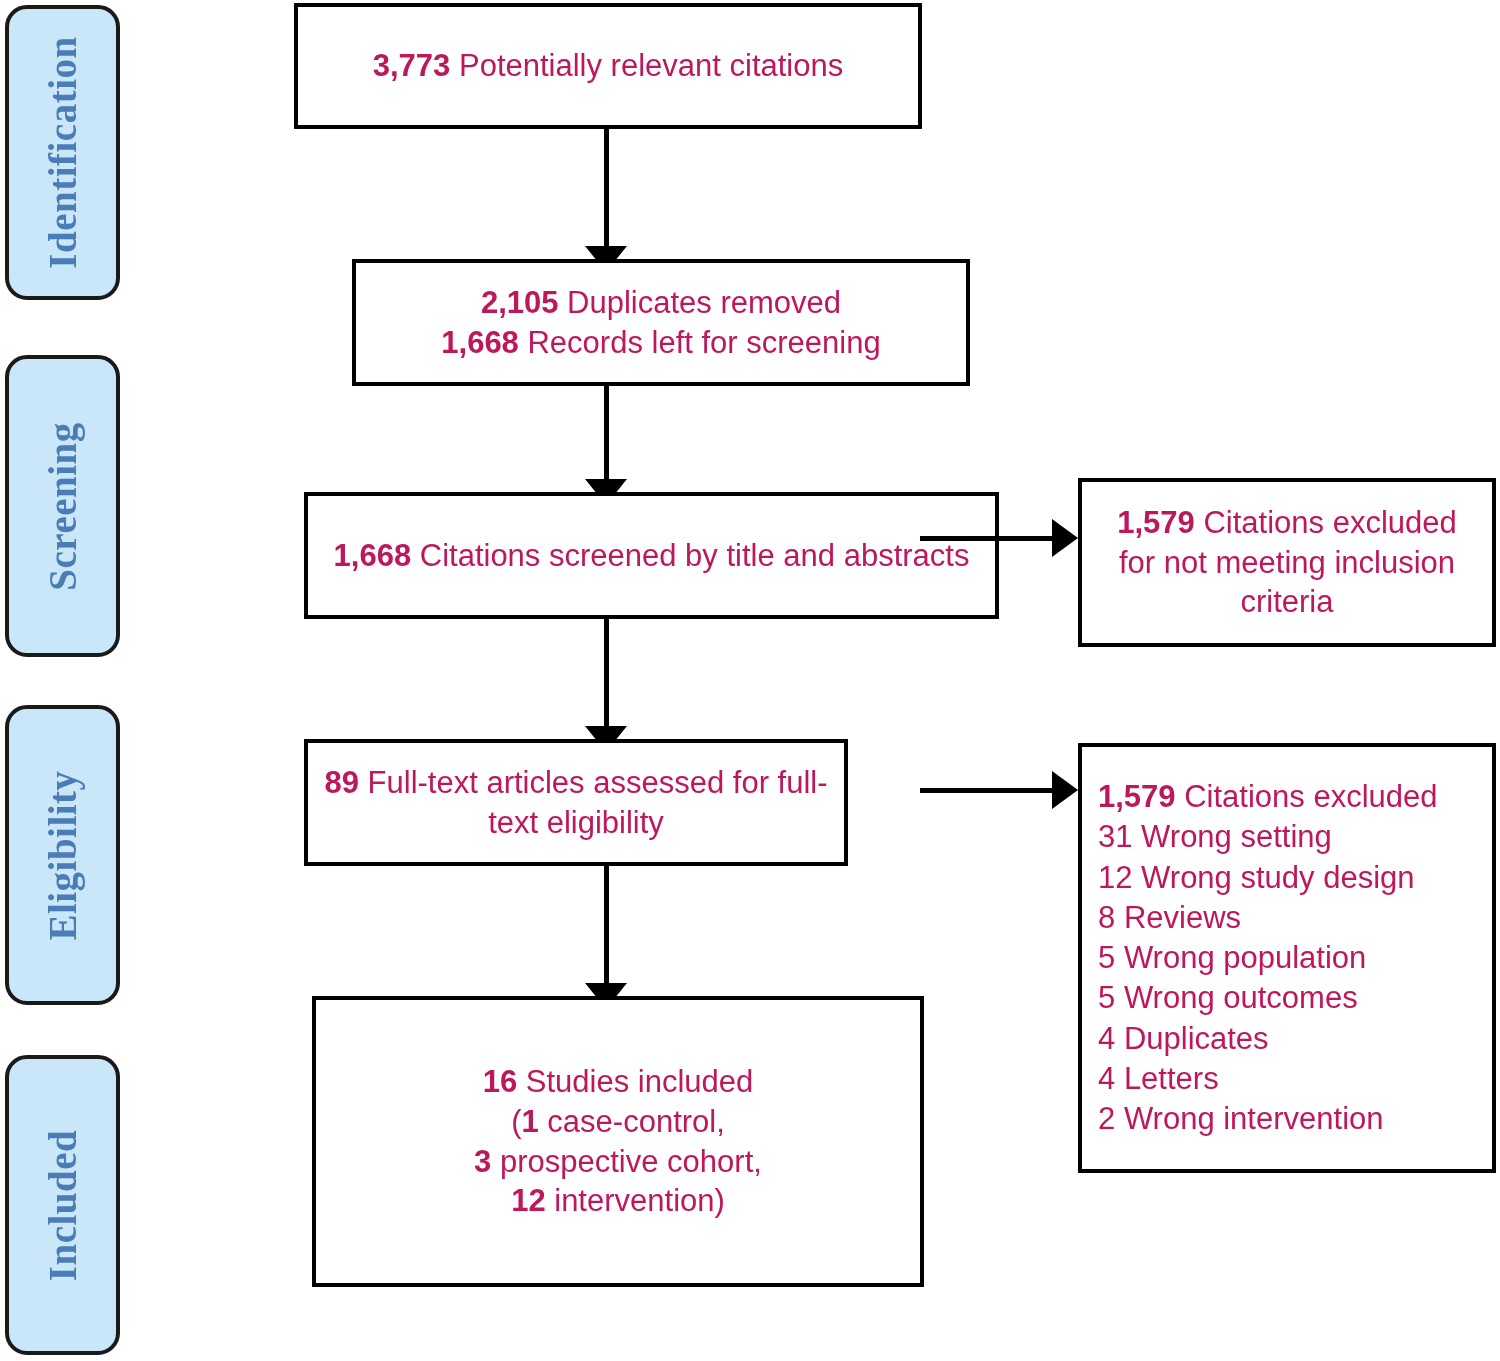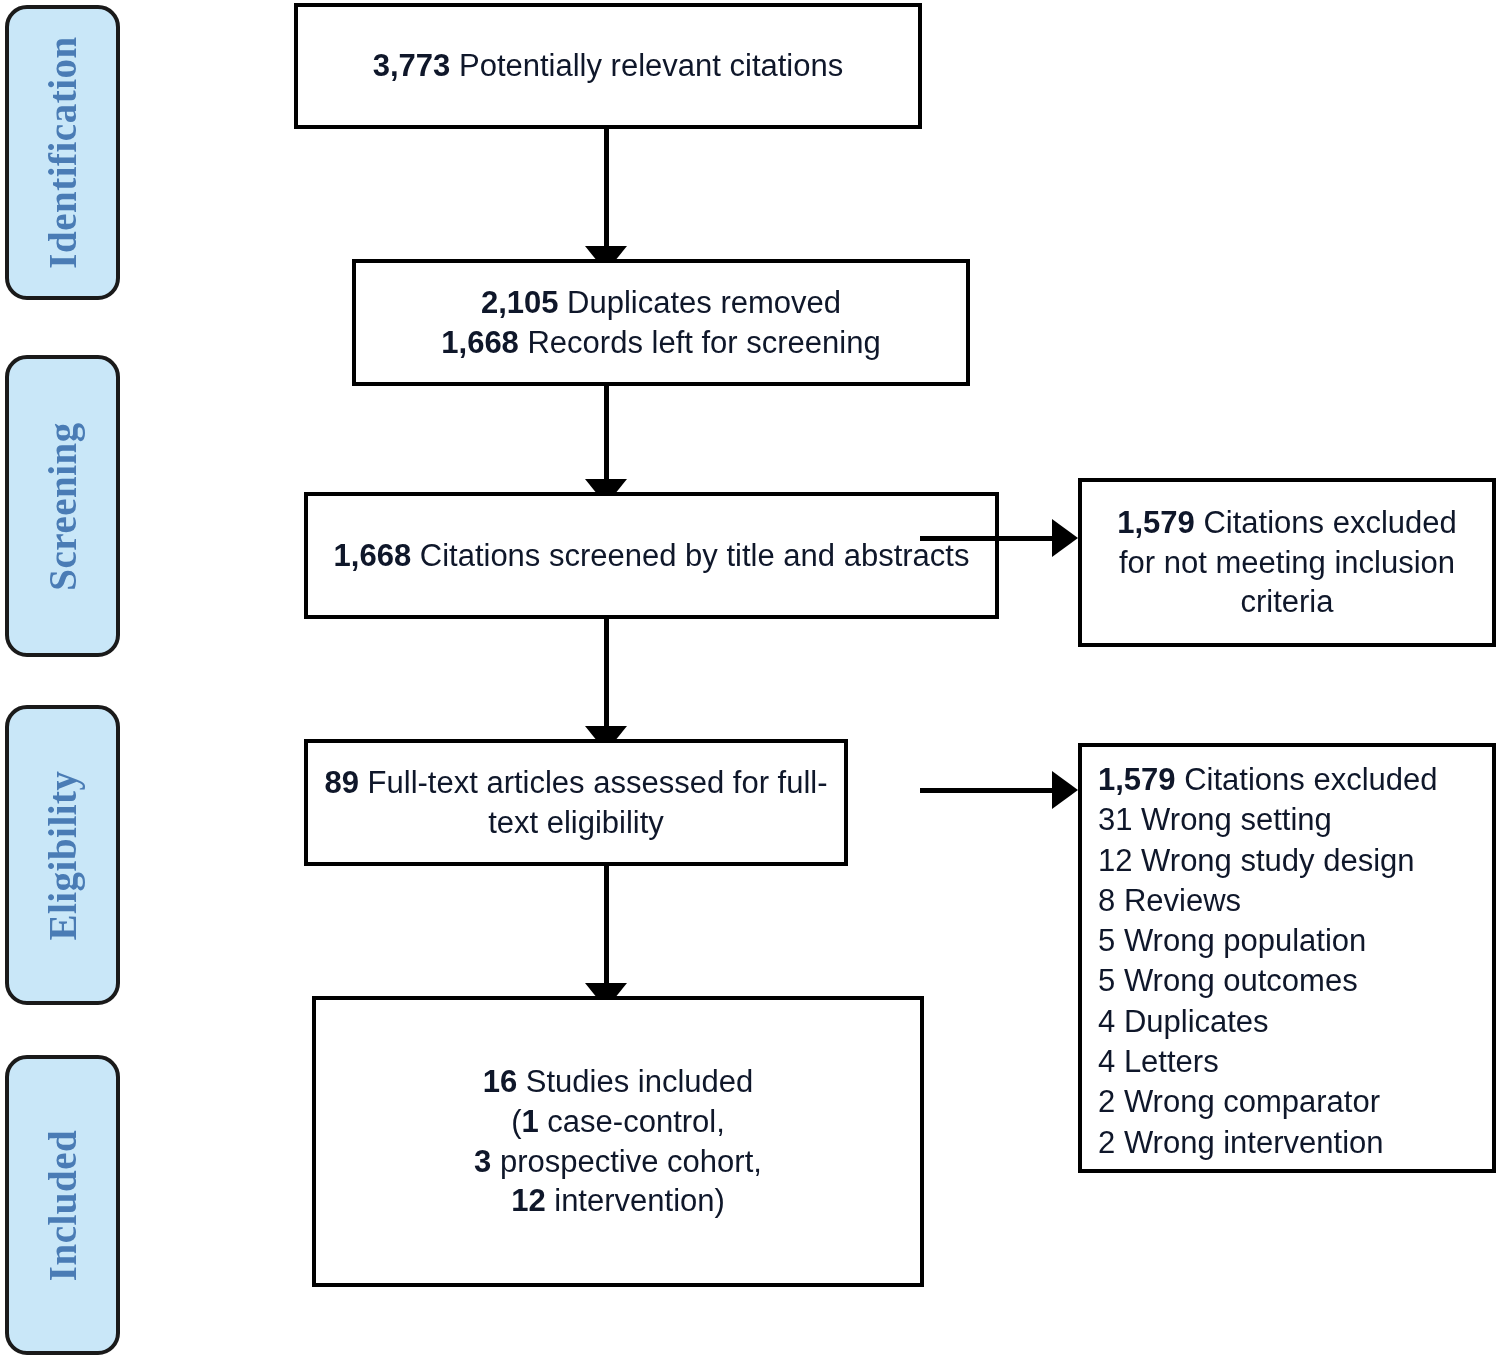--- a/index.html
+++ b/index.html
@@ -51,21 +51,21 @@
   .flow-box {
     position: absolute;
     background: #ffffff;
     border: 4px solid #000000;
     box-sizing: border-box;
     display: flex;
     align-items: center;
     justify-content: center;
     font-size: 31px;
     line-height: 1.28;
-    color: #0f172a;
+    color: #be185d;
     text-align: center;
     padding: 6px 14px;
   }
   .flow-box .box-text { width: 100%; }
   .flow-box b { font-weight: bold; }
 
   
   #box-citations     { left: 294px; top: 3px;   width: 628px; height: 126px; }
   #box-duplicates    { left: 304px; top: 259px; width: 618px; height: 127px; margin-left: 48px; }
   #box-screened      { left: 304px; top: 492px; width: 695px; height: 127px; justify-content: center; }
@@ -74,21 +74,21 @@
 
   
   #box-excluded-screening {
     left: 1078px; top: 478px; width: 418px; height: 169px;
   }
   #box-excluded-eligibility {
     left: 1078px; top: 743px; width: 418px; height: 430px;
     align-items: flex-start;
     justify-content: flex-start;
     text-align: left;
-    padding: 13px 16px;
+    padding: 30px 16px;
     line-height: 1.30;
   }
   #box-excluded-eligibility .excl-line { display: block; white-space: nowrap; }
 
   
   .v-conn {
     position: absolute;
     left: 604px;
     width: 5px;
     background: #000000;
@@ -232,24 +232,20 @@
       <span class="excl-line">
         <span>4</span>
         <span>Duplicates</span>
       </span>
       <span class="excl-line">
         <span>4</span>
         <span>Letters</span>
       </span>
       <span class="excl-line">
         <span>2</span>
-        <span>Wrong comparator</span>
-      </span>
-      <span class="excl-line">
-        <span>2</span>
         <span>Wrong intervention</span>
       </span>
     </div>
   </div>
 
   <div class="v-conn" id="conn4"></div>
   <div class="v-arrowhead" id="conn4-head"></div>
 
   <div class="flow-box" id="box-included">
     <div class="box-text">

